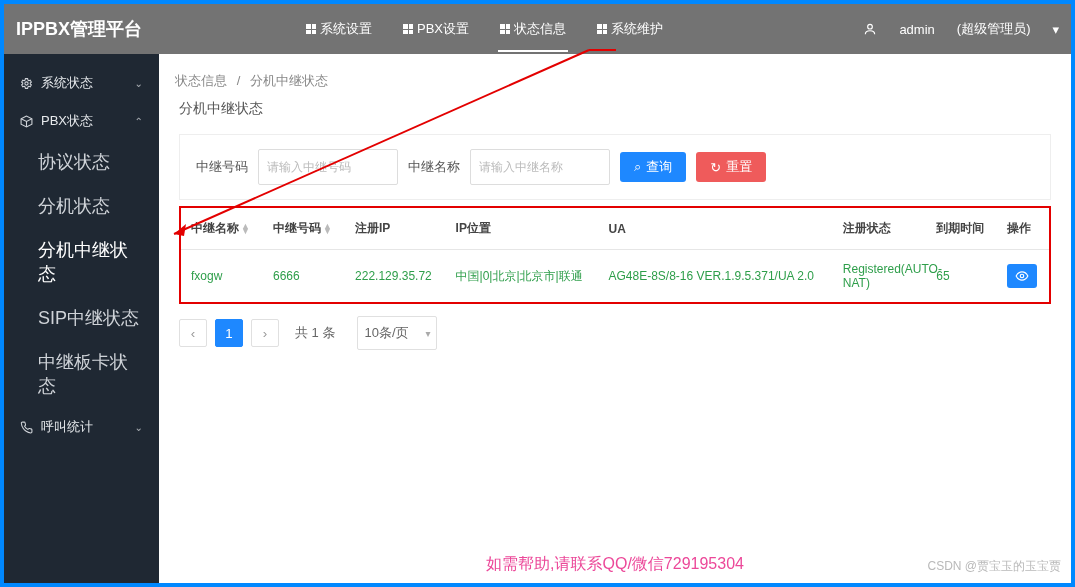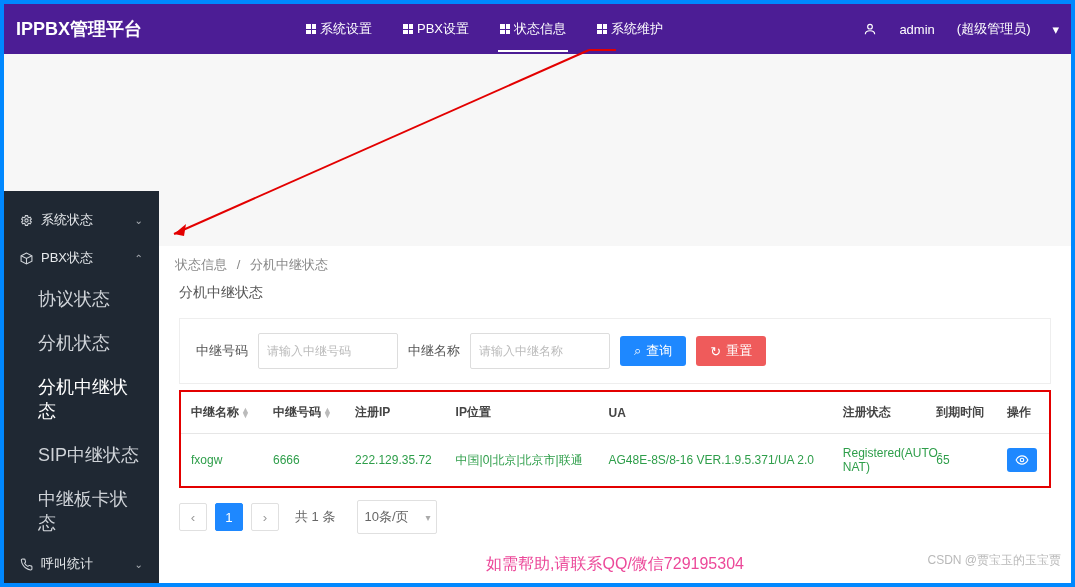--- a/index.html
+++ b/index.html
@@ -1,35 +1,35 @@
 <!DOCTYPE html>
 <html><head>
 <meta charset="utf-8">
 <style>
 * { box-sizing: border-box; margin: 0; padding: 0; }
 html, body { width: 1075px; height: 587px; font-family: "Helvetica Neue", Arial, "PingFang SC", "Microsoft YaHei", sans-serif; font-size: 13px; color: #333; }
 .frame { width: 1075px; height: 587px; border: 4px solid #08f; background: #f7f7f7; position: relative; display: flex; flex-direction: column; }
-.topbar { height: 50px; background: #4c1d95; color: #fff; display: flex; align-items: center; padding: 0 12px; }
+.topbar { height: 50px; background: #737373; color: #fff; display: flex; align-items: center; padding: 0 12px; }
 .logo { font-size: 18px; font-weight: bold; flex: 0 0 280px; }
 .topnav { display: flex; gap: 11px; flex: 1; }
 .topnav-item { display: flex; align-items: center; gap: 4px; padding: 8px 10px; font-size: 13px; cursor: pointer; position: relative; }
 .topnav-item.active::after { content: ""; position: absolute; left: 8px; right: 8px; bottom: -6px; height: 2px; background: #fff; }
 .grid-icon { width: 10px; height: 10px; display: inline-grid; grid-template-columns: 1fr 1fr; grid-template-rows: 1fr 1fr; gap: 1px; }
 .grid-icon span { background: #fff; }
 .user { display: flex; align-items: center; gap: 22px; font-size: 13px; }
 .user svg { width: 14px; height: 14px; }
-.main { flex: 1; display: flex; min-height: 0; align-items: flex-end; }
+.main { flex: 1; display: flex; min-height: 0; }
 .sidebar { width: 155px; background: #1f2833; color: #cfd3d8; display: flex; flex-direction: column; padding-top: 10px; }
 .sb-group { padding: 10px 16px; display: flex; align-items: center; gap: 8px; cursor: pointer; font-size: 13px; color: #e6e9ec; }
 .sb-group .chev { margin-left: auto; font-size: 10px; opacity: .7; }
 .sb-item { padding: 10px 16px 10px 34px; cursor: pointer; font-size: 18px; color: #cfd3d8; }
 .sb-item.active { color: #fff; }
 .gear-icon, .box-icon, .phone-icon { width: 13px; height: 13px; }
 .content { flex: 1; background: #fff; display: flex; flex-direction: column; min-width: 0; }
-.breadcrumb { padding: 10px 16px 6px; color: #888; font-size: 13px; }
+.breadcrumb { padding: 18px 16px 6px; color: #888; font-size: 13px; }
 .breadcrumb .sep { margin: 0 6px; }
 .panel-title { padding: 4px 20px 10px; font-size: 14px; color: #555; }
 .filter { margin: 6px 20px; padding: 14px 16px; border: 1px solid #eee; display: flex; align-items: center; gap: 10px; }
 .filter label { font-size: 13px; color: #555; }
 .filter input { width: 140px; height: 36px; border: 1px solid #ddd; border-radius: 2px; padding: 0 8px; font-size: 12px; color: #333; }
 .filter input::placeholder { color: #bbb; }
 .btn { height: 30px; padding: 0 14px; border: none; border-radius: 3px; color: #fff; font-size: 13px; cursor: pointer; display: inline-flex; align-items: center; gap: 5px; }
 .btn-blue { background: #1e88ff; }
 .btn-red { background: #ef5b5b; }
 .table-wrap { margin: 0 20px; border: 2px solid #e30000; }
@@ -38,21 +38,21 @@
 th { font-weight: 600; color: #444; border-top: none; border-bottom: 1px solid #e6e6e6; }
 td { color: #2e9e4a; }
 .sort { color: #bbb; font-size: 9px; display: inline-flex; flex-direction: column; line-height: 5px; margin-left: 2px; vertical-align: middle; }
 .op-btn { width: 30px; height: 24px; background: #1e88ff; border: none; border-radius: 3px; color: #fff; cursor: pointer; display: inline-flex; align-items: center; justify-content: center; }
 .op-btn svg { width: 14px; height: 14px; }
 .pager { margin: 12px 20px; display: flex; align-items: center; gap: 8px; font-size: 13px; color: #666; }
 .pg-btn { width: 28px; height: 28px; border: 1px solid #e0e0e0; background: #fff; border-radius: 2px; color: #999; cursor: pointer; }
 .pg-btn.active { background: #1e88ff; color: #fff; border-color: #1e88ff; }
 .pg-select { width: 80px; height: 24px; border: 1px solid #e0e0e0; border-radius: 2px; padding: 16px 6px; color: #666; background: #fff; display: inline-flex; align-items: center; justify-content: space-between; }
 .footer { text-align: center; font-size: 16px; color: #ec4899; padding: 8px 0; }
-.watermark { position: absolute; right: 10px; bottom: 14px; font-size: 12px; color: #b9b9b9; }
+.watermark { position: absolute; right: 10px; bottom: 8px; font-size: 12px; color: #b9b9b9; }
 .annot-line { position: absolute; pointer-events: none; }
 </style>
 </head>
 <body>
 
 <div class="frame">
   <div class="topbar">
     <div class="logo">IPPBX管理平台</div>
     <div class="topnav">
       <div class="topnav-item">

